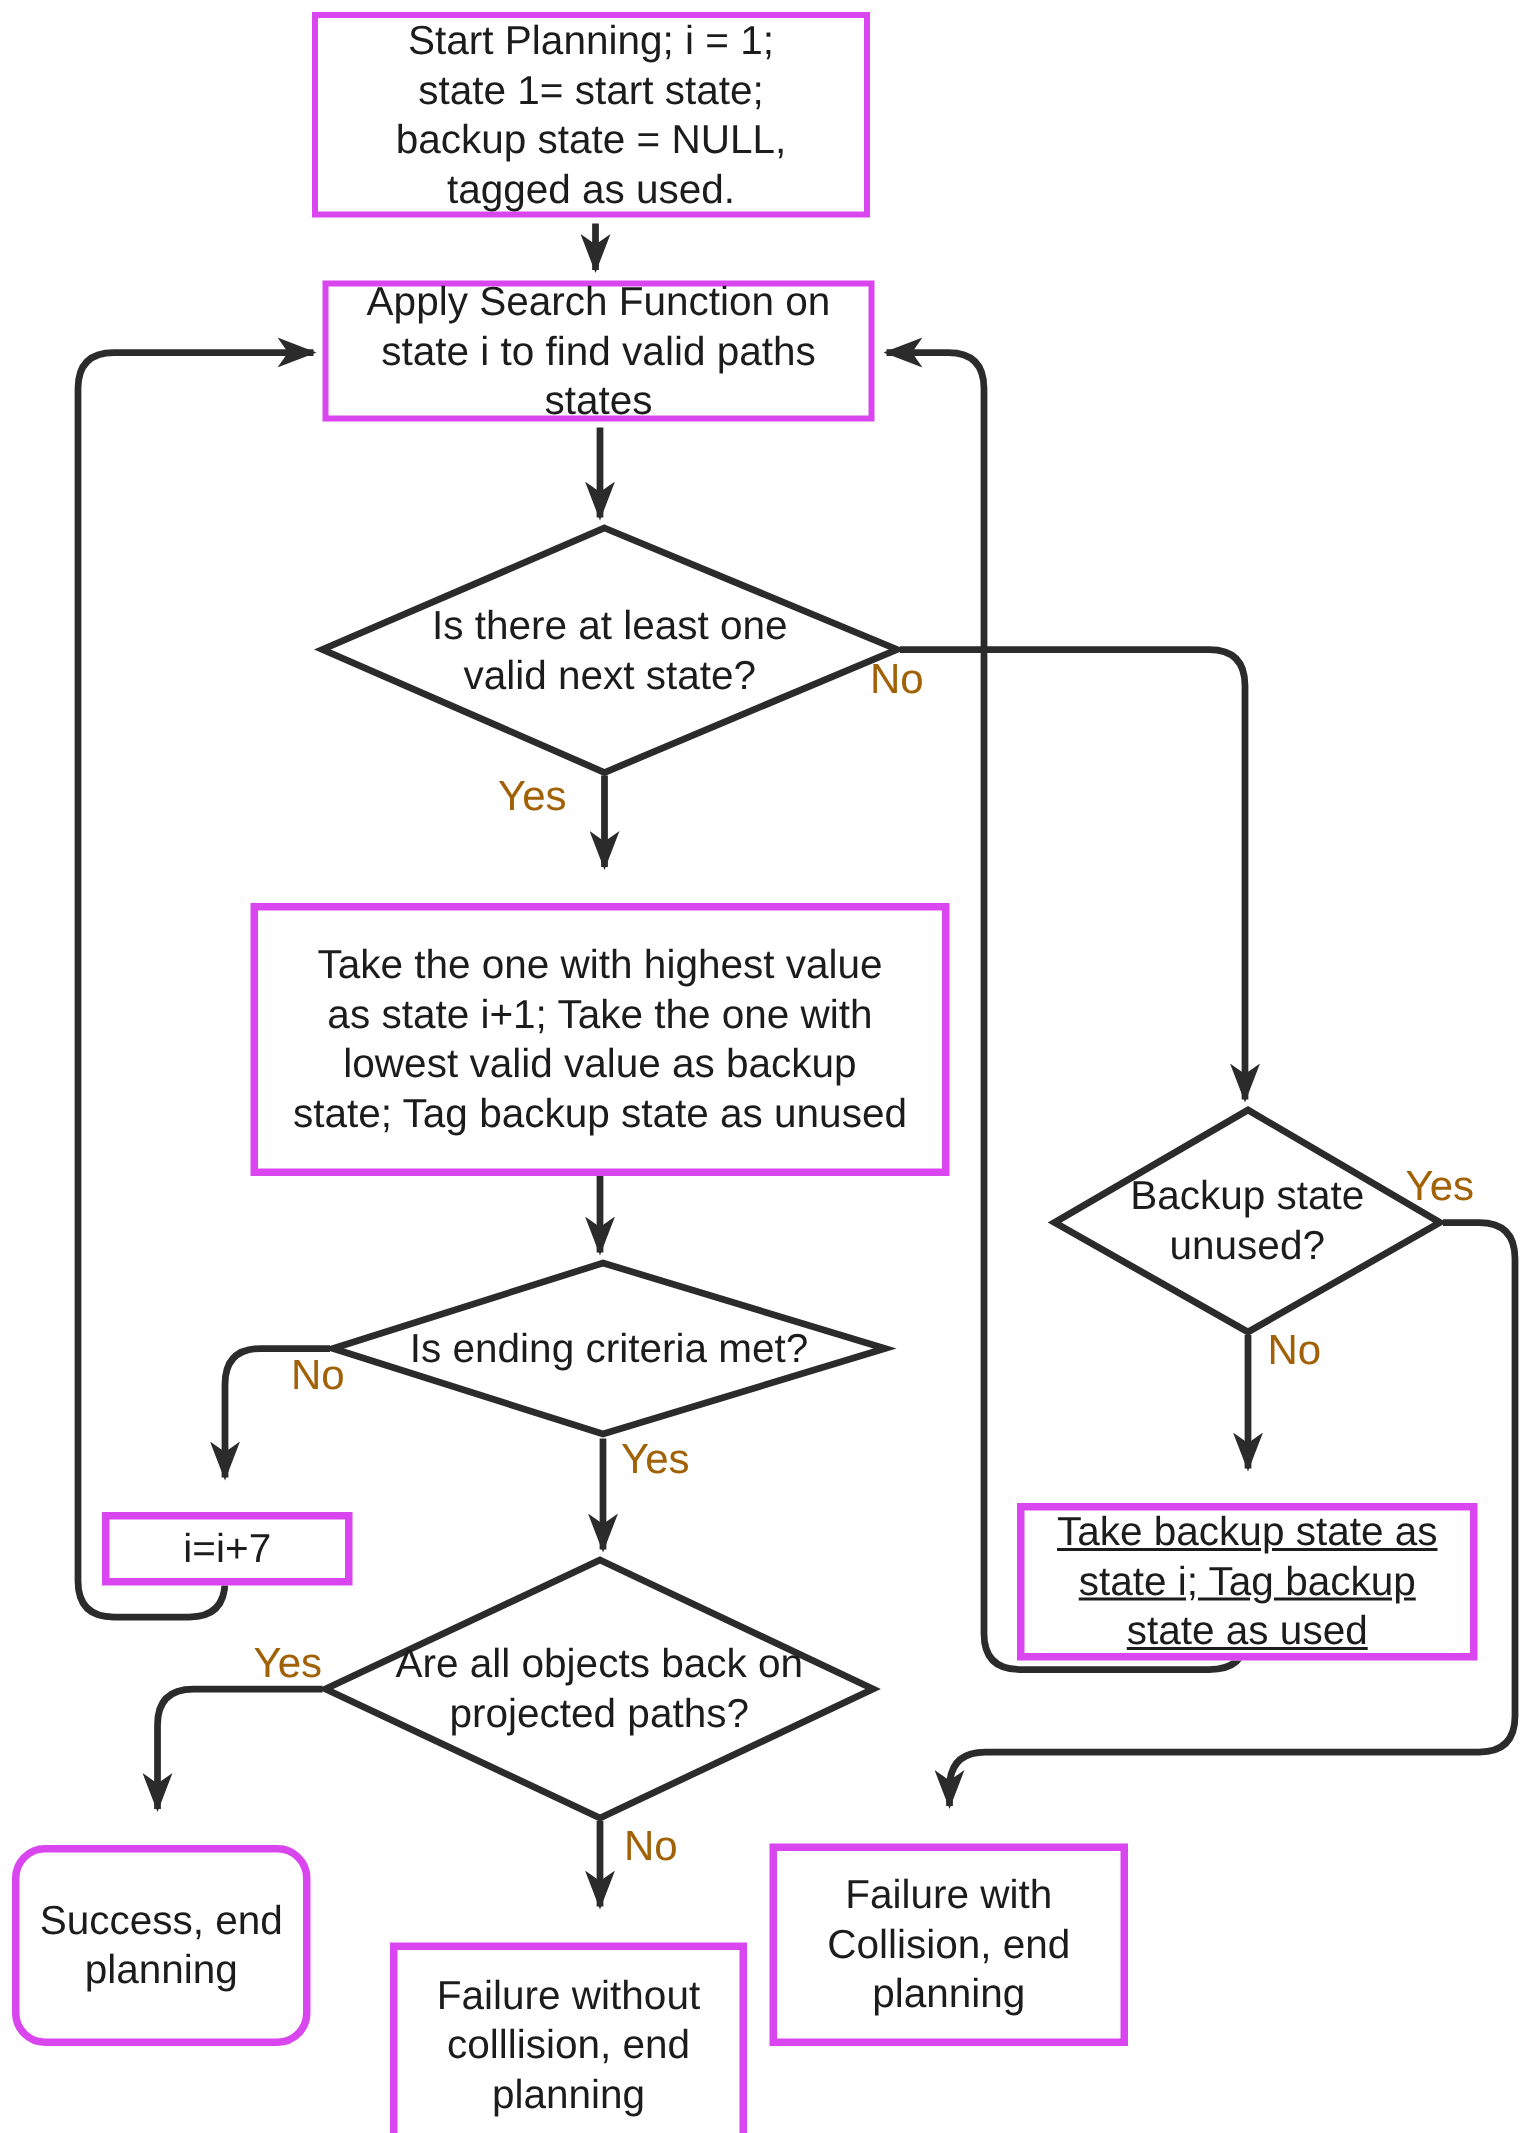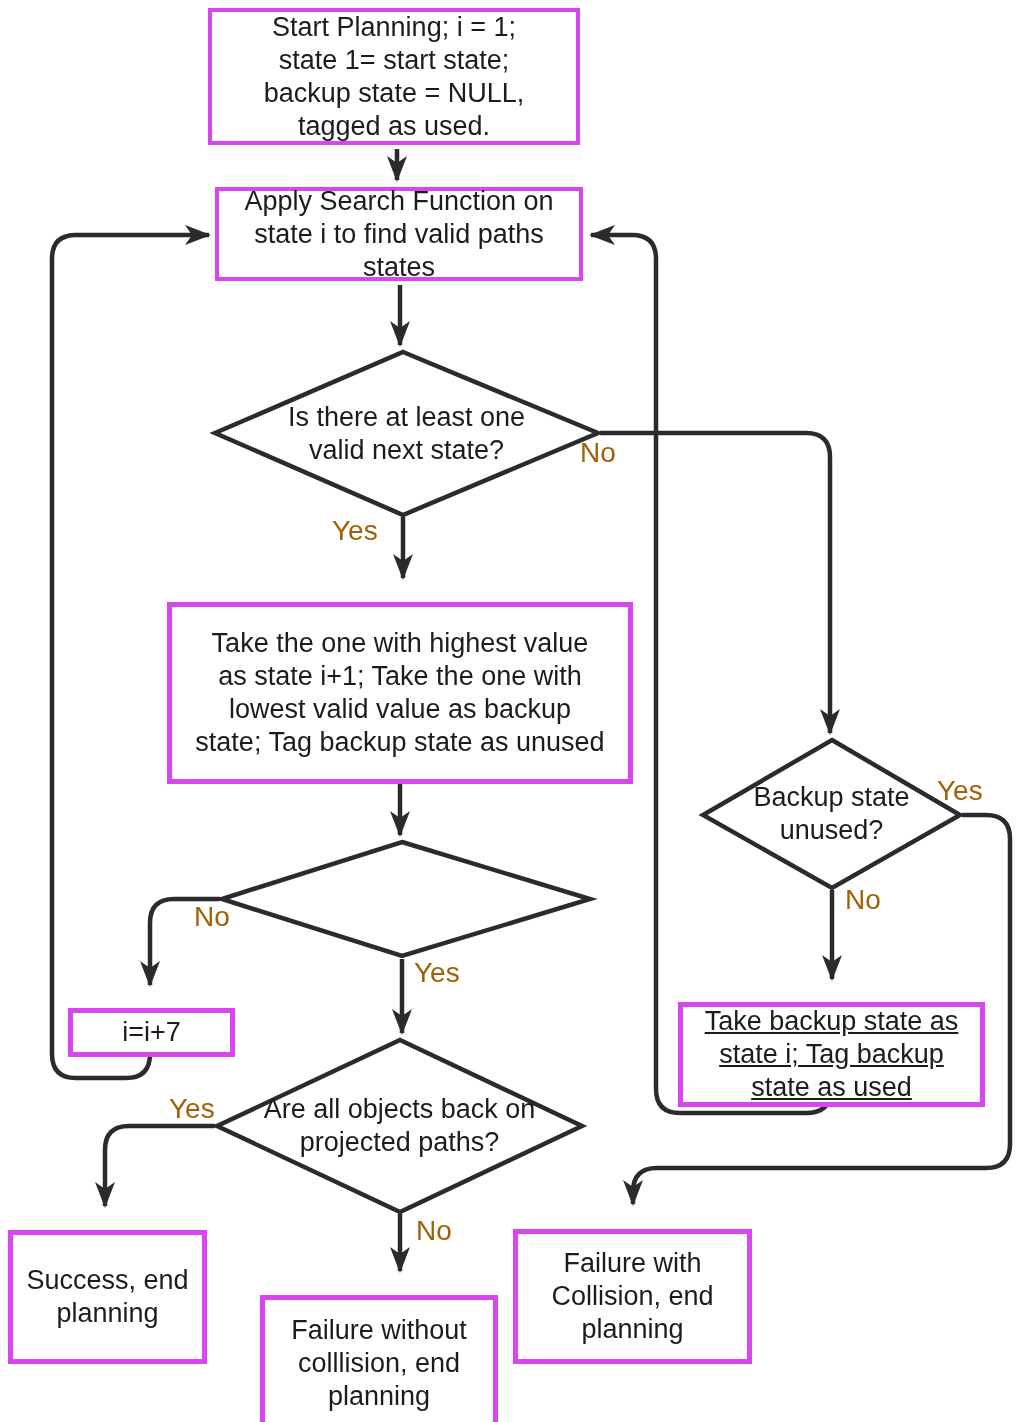--- a/index.html
+++ b/index.html
@@ -55,21 +55,21 @@
     line-height: 30px;
     color: #a16207;
     white-space: nowrap;
   }
   
   #n-start        { left: 208px; top: 8px;    width: 372px; height: 137px; }
   #n-apply        { left: 215px; top: 187px;  width: 368px; height: 94px;  }
   #n-take-highest { left: 167px; top: 585px;  width: 466px; height: 182px; }
   #n-increment    { left: 68px;  top: 991px;  width: 167px; height: 49px;  }
   #n-take-backup  { left: 678px; top: 985px;  width: 307px; height: 105px; text-decoration: underline; }
-  #n-success      { left: 8px;   top: 1213px; width: 199px; height: 134px; }
+  #n-success      { left: 8px;   top: 1213px; width: 199px; height: 134px; border-radius: 22px; }
   #n-fail-without { left: 260px; top: 1278px; width: 238px; height: 137px; }
   #n-fail-with    { left: 513px; top: 1212px; width: 239px; height: 135px; }
   
   #t-valid-next   { left: 215px; top: 352px;  width: 383px; height: 163px; }
   #t-ending       { left: 222px; top: 842px;  width: 368px; height: 114px; }
   #t-objects      { left: 217px; top: 1040px; width: 365px; height: 172px; }
   #t-backup       { left: 703px; top: 740px;  width: 257px; height: 148px; }
   
   #l-valid-yes  { left: 332px; top: 516px;  }
   #l-valid-no   { left: 580px; top: 438px;  }
@@ -146,20 +146,21 @@
 planning</div>
   <div class="node thick" id="n-fail-without">Failure without
 colllision, end
 planning</div>
   <div class="node thick" id="n-fail-with">Failure with
 Collision, end
 planning</div>
 
   <div class="diamond-label" id="t-valid-next">Is there at least one
 valid next state?</div>
+  <div class="diamond-label" id="t-ending">Is ending criteria met?</div>
   <div class="diamond-label" id="t-objects">Are all objects back on
 projected paths?</div>
   <div class="diamond-label" id="t-backup">Backup state
 unused?</div>
 
   <span class="edge-label" id="l-valid-yes">Yes</span>
   <span class="edge-label" id="l-valid-no">No</span>
   <span class="edge-label" id="l-ending-no">No</span>
   <span class="edge-label" id="l-ending-yes">Yes</span>
   <span class="edge-label" id="l-objects-yes">Yes</span>

